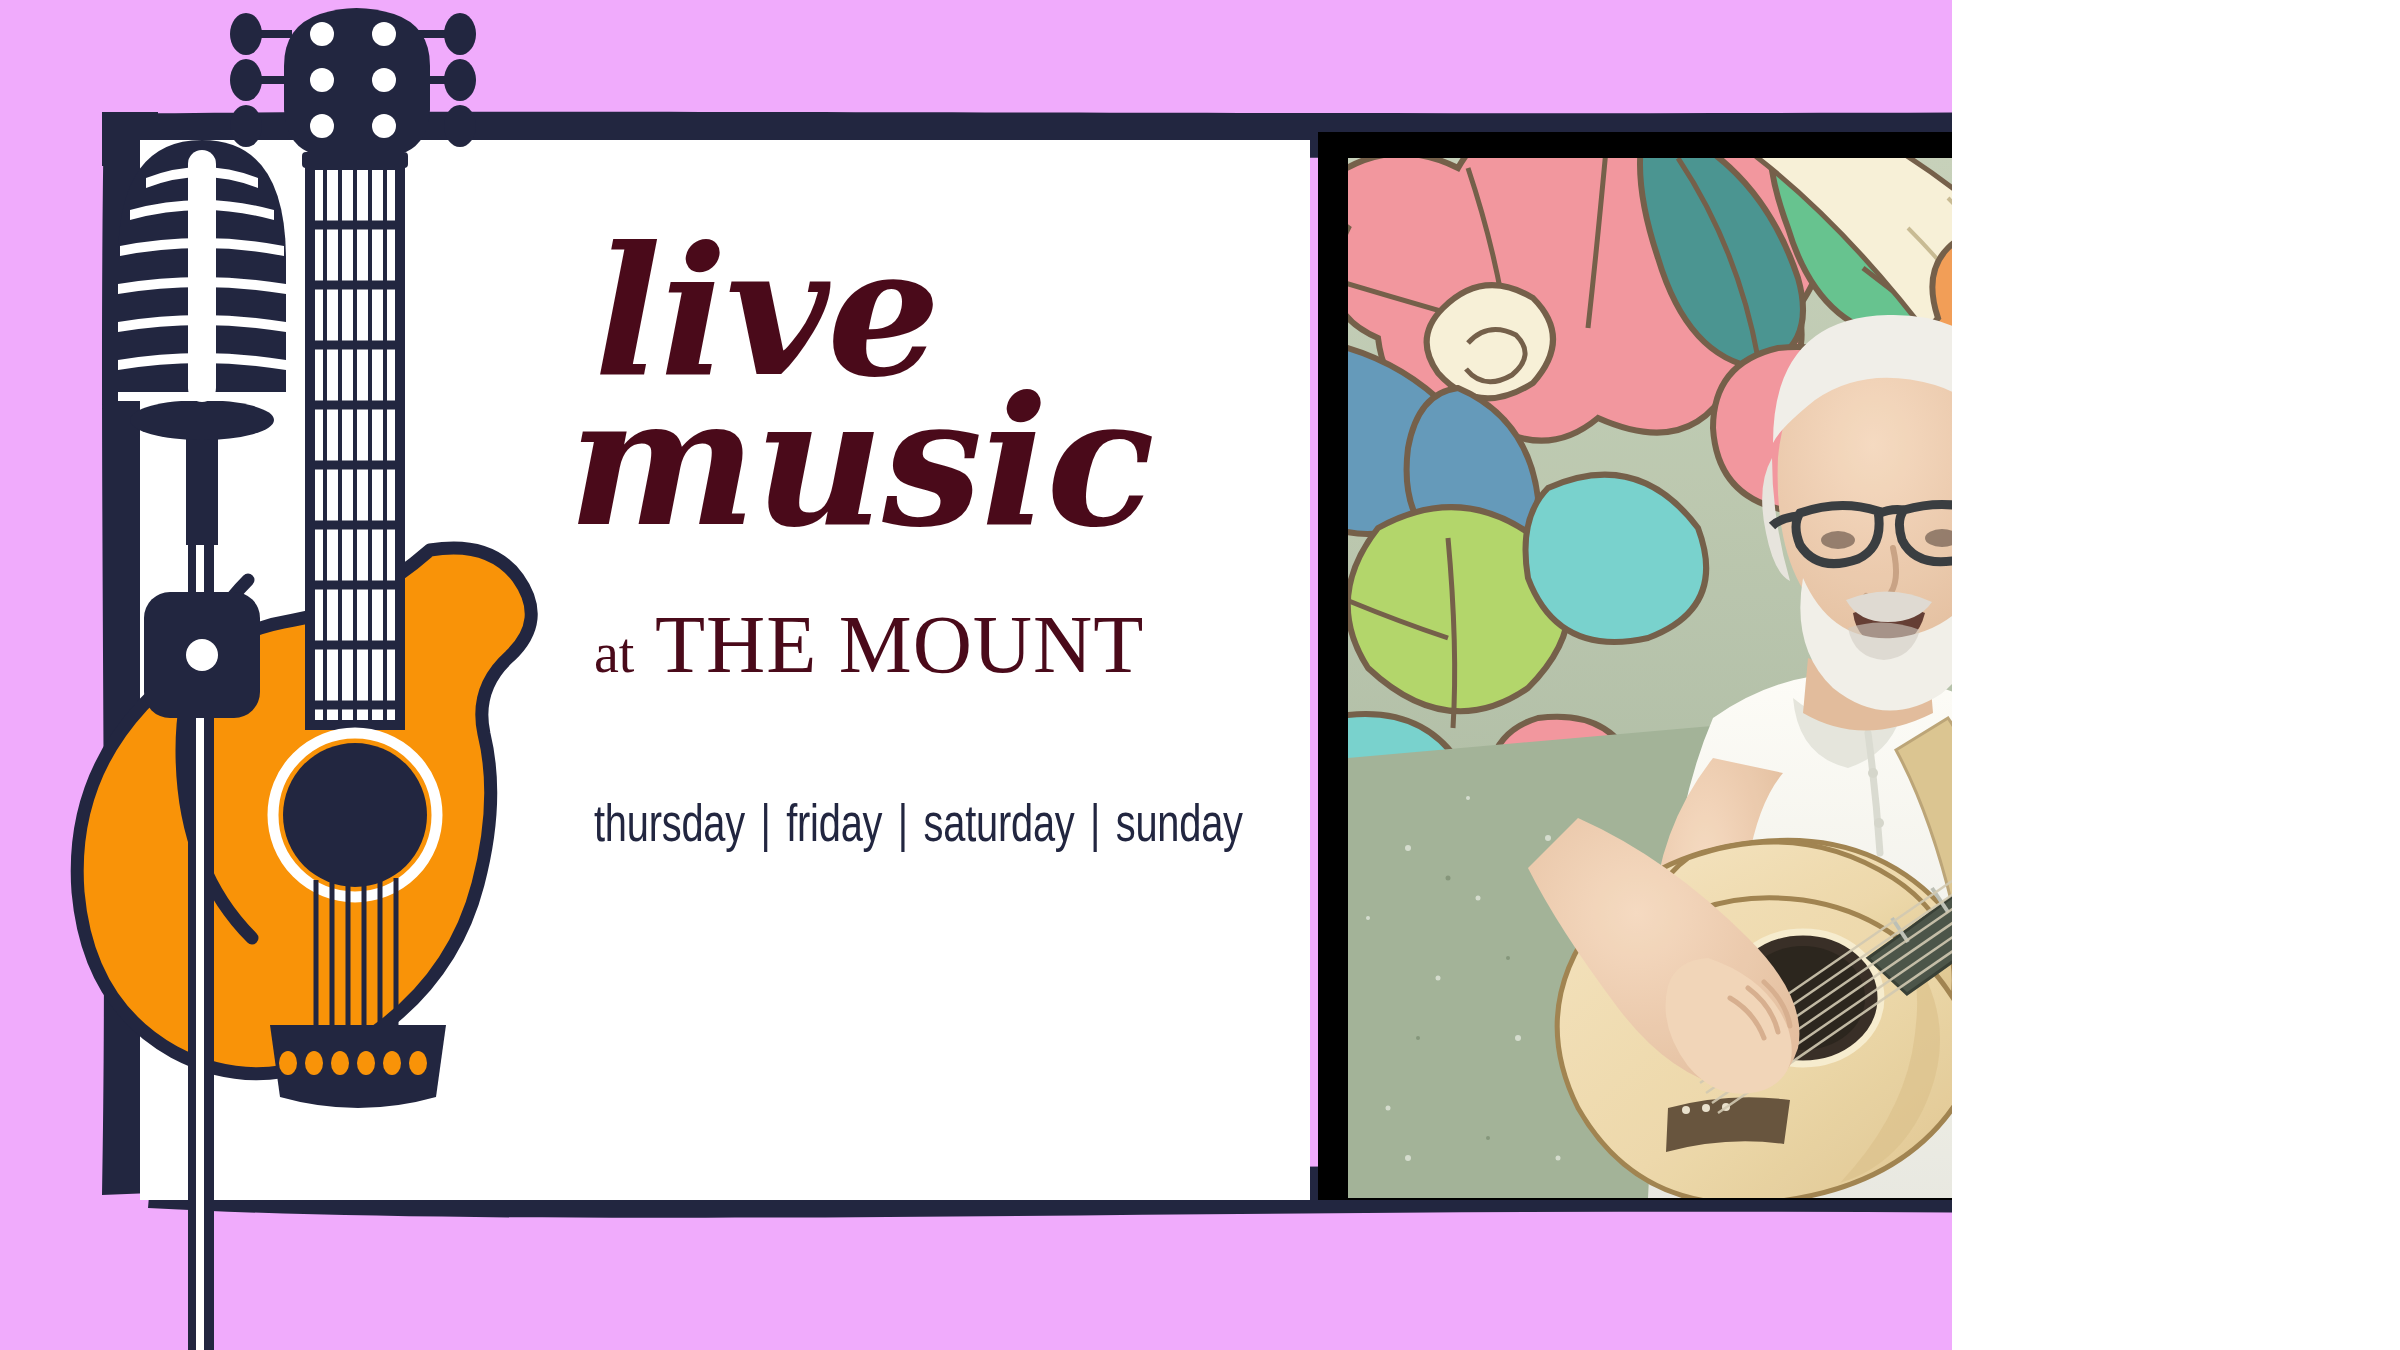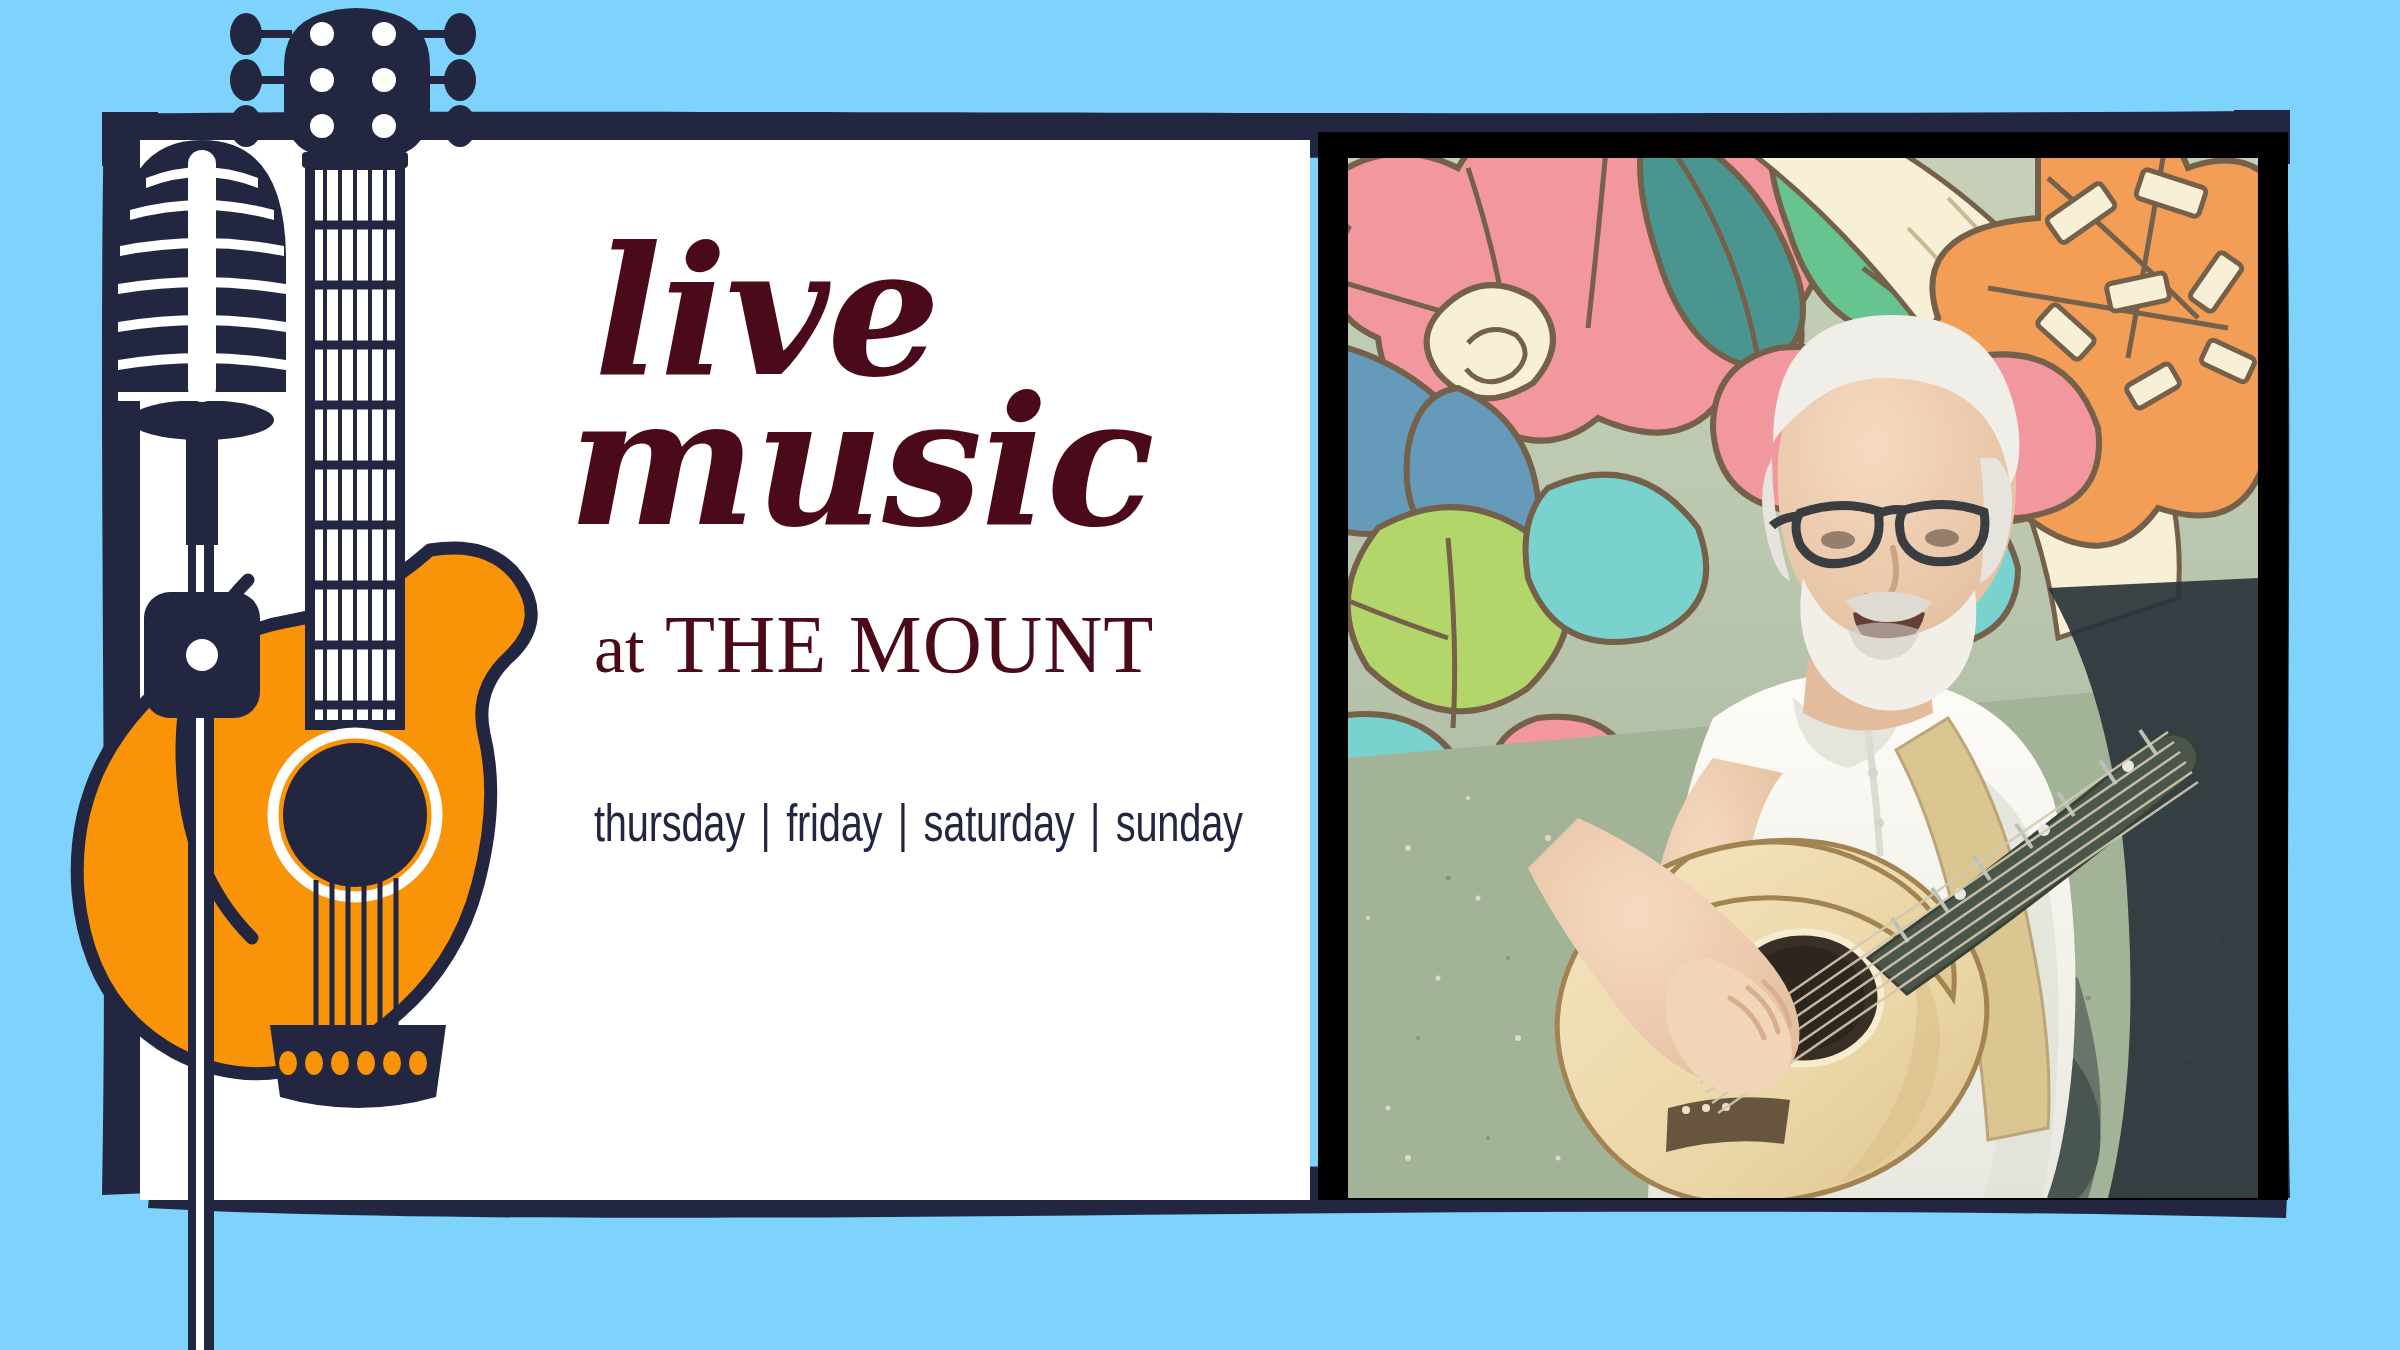--- a/index.html
+++ b/index.html
@@ -3,22 +3,22 @@
 <meta charset="utf-8">
 <style>
   * { box-sizing: border-box; margin: 0; padding: 0; }
   html, body {
     width: 2400px; height: 1350px;
     overflow: hidden;
     font-family: "Liberation Sans", sans-serif;
   }
   #poster {
     position: relative;
-    width: 2400px; height: 1350px;
-    background: #7dd3fc;
+    width: 1952px; height: 1350px;
+    background: #f0abfc;
     overflow: hidden;
   }
 
   
   .frame-brush {
     position: absolute;
     left: 100px; top: 110px;
     width: 2190px; height: 1110px;
     pointer-events: none;
   }
@@ -53,21 +53,21 @@
 
   .at-line {
     color: #4a0a1a;
     font-family: "Liberation Serif", serif;
     font-size: 82px;
     line-height: 1;
     margin-top: 60px;
     margin-left: 34px;
     white-space: nowrap;
   }
-  .at-line .at-word { font-size: 70px; text-align: center; }
+  .at-line .at-word { font-size: 56px; text-align: center; }
   .at-line .mount-word { letter-spacing: 0.012em; margin-top: 44px; }
 
   .days-line {
     color: #222640;
     font-family: "Liberation Sans", sans-serif;
     font-size: 51px;
     font-weight: 400;
     letter-spacing: -0.005em;
     margin-top: 108px;
     margin-left: 34px;

